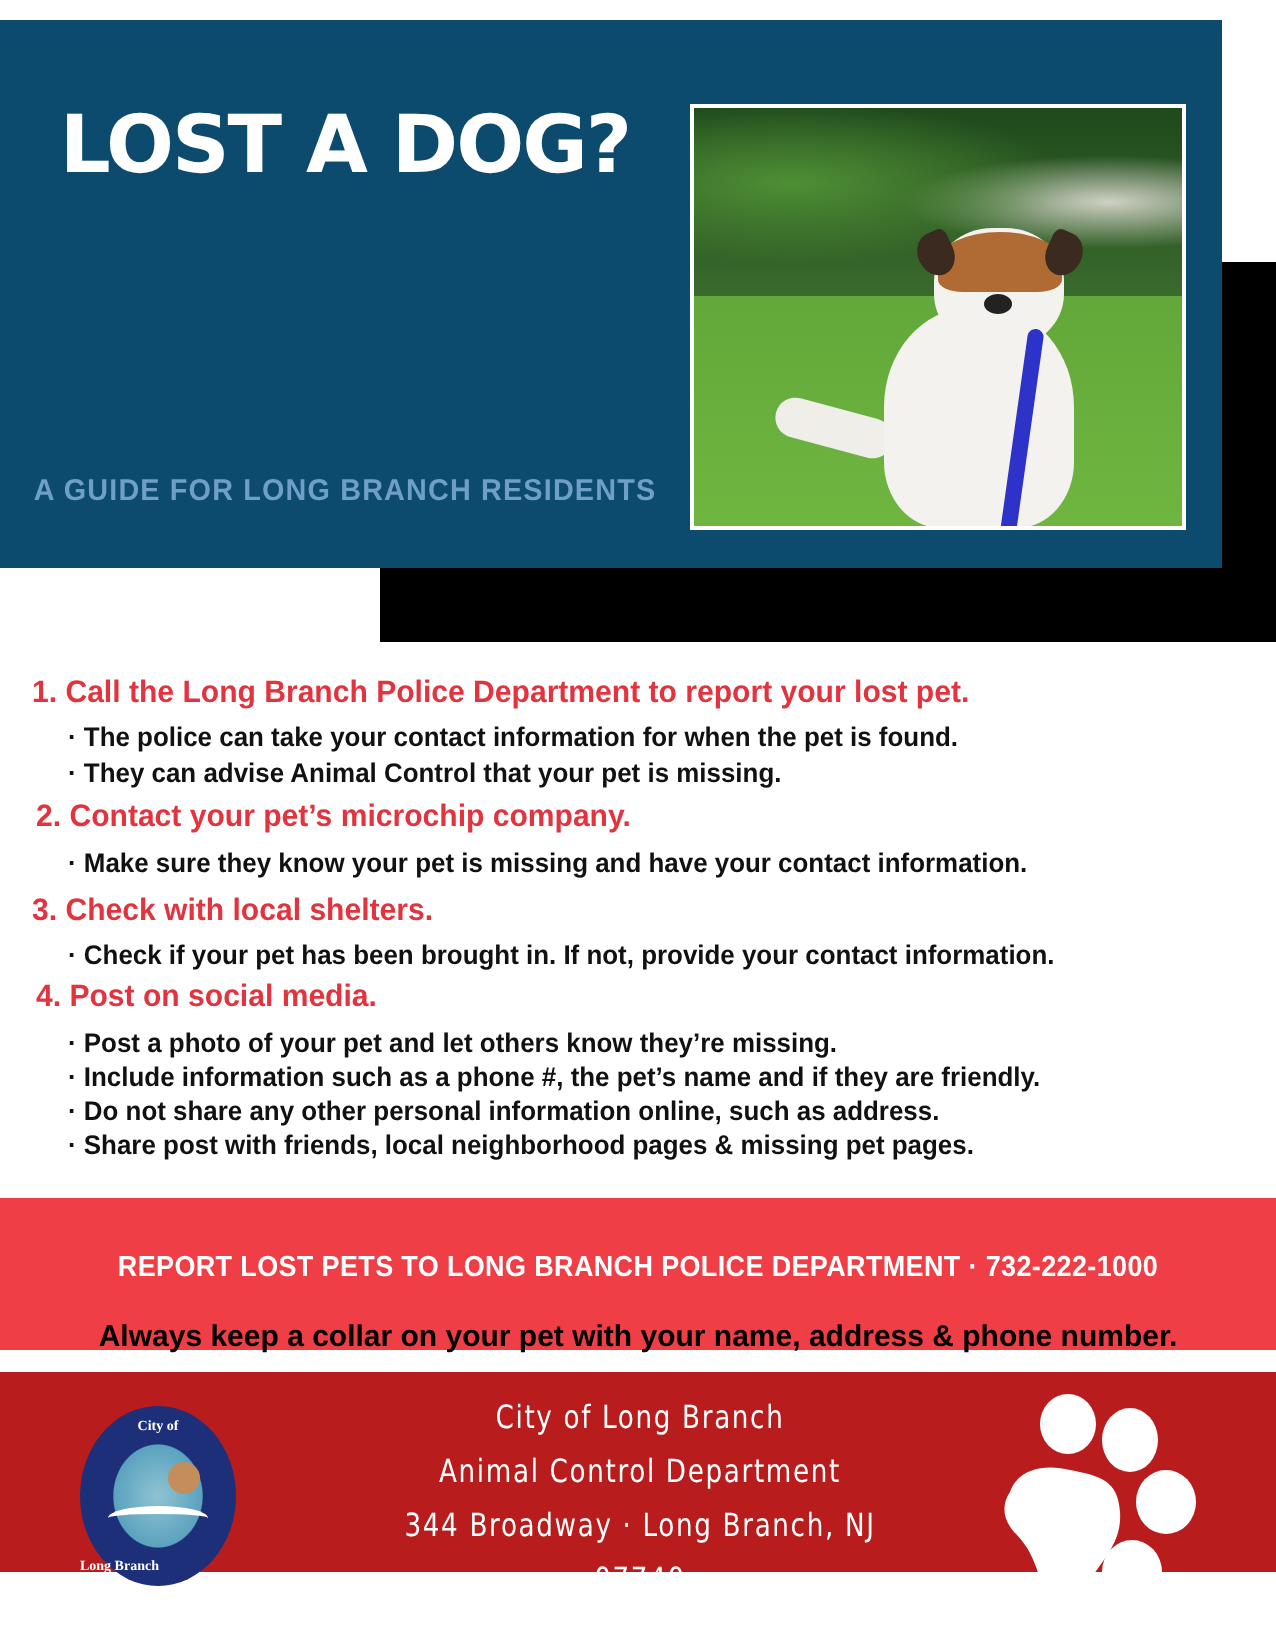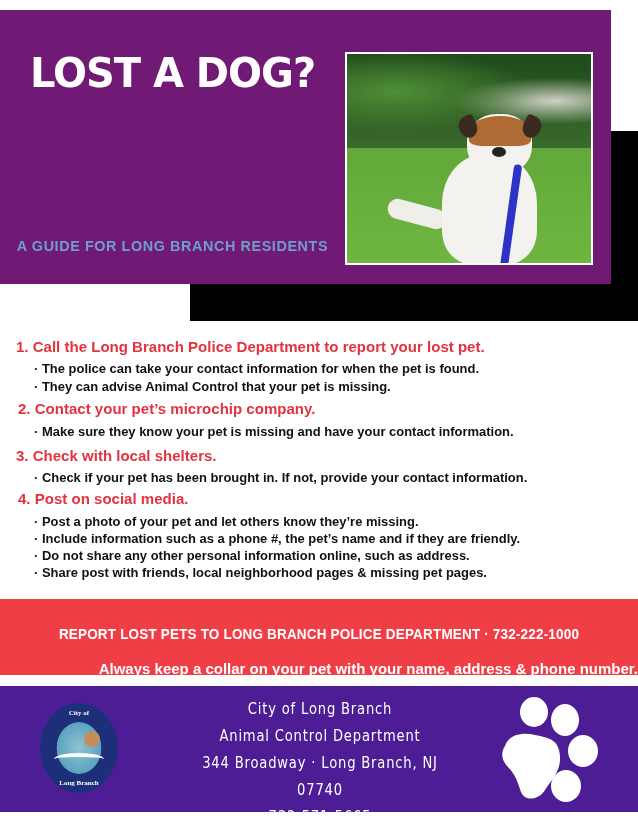--- a/index.html
+++ b/index.html
@@ -3,21 +3,21 @@
 <meta charset="utf-8">
 <style>
   * { margin:0; padding:0; box-sizing:border-box; }
   html, body { width:638px; height:825px; background:#ffffff; overflow:hidden; }
   body { position:relative; font-family:"Liberation Sans", sans-serif; }
 
   .black-block { position:absolute; background:#000; }
   #bb-right { left:611px; top:131px; width:27px; height:190px; }
   #bb-bottom { left:190px; top:284px; width:448px; height:37px; }
 
-  .header { position:absolute; left:0; top:10px; width:611px; height:274px; background:#701a75; }
+  .header { position:absolute; left:0; top:10px; width:611px; height:274px; background:#0c4a6e; }
   .title { position:absolute; left:0; top:40px; width:345px; text-align:center; color:#fff;
            font-family:"DejaVu Sans", sans-serif; font-weight:bold; font-size:40px; letter-spacing:-1px; }
   .subtitle { position:absolute; left:0; top:117px; width:345px; text-align:center; color:#fff;
               font-family:"DejaVu Sans", sans-serif; font-weight:bold; font-size:20px; letter-spacing:4px; line-height:28px; }
   .guide { position:absolute; left:0; top:227px; width:345px; text-align:center; color:#6f9fc9;
            font-family:"Liberation Sans", sans-serif; font-weight:bold; font-size:15px; letter-spacing:0.6px;
            transform:scaleX(0.96); }
   .photo { position:absolute; left:345px; top:42px; width:248px; height:213px; border:2px solid #fff;
            overflow:hidden; background:linear-gradient(#2f6b2a 0%, #3e7f2f 38%, #62a83a 45%, #6fb640 100%); }
   .photo .bg-blur { position:absolute; left:0; top:0; width:100%; height:45%;
@@ -33,29 +33,29 @@
   .dog-nose { position:absolute; left:145px; top:93px; width:14px; height:10px; background:#222; border-radius:50%; }
   .leash { position:absolute; left:160px; top:110px; width:8px; height:105px; background:#2d33c8; transform:rotate(8deg); border-radius:4px; }
 
   .steps { position:absolute; left:0; top:338px; width:638px; }
   .step-h { position:absolute; color:#e2343f; font-size:15.5px; font-weight:bold; transform:scaleX(0.97); transform-origin:left; white-space:nowrap; }
   .bullet { position:absolute; color:#111; font-size:13.5px; font-weight:bold; transform:scaleX(0.96); transform-origin:left; white-space:nowrap; }
 
   .red-band { position:absolute; left:0; top:599px; width:638px; height:76px; background:#ef3e46; }
   .report { position:absolute; left:0; top:27px; width:638px; text-align:center; color:#fff; font-size:14.5px; font-weight:bold;
             transform:scaleX(0.93); letter-spacing:0.2px; }
-  .collar { position:absolute; left:0; top:61px; width:638px; text-align:right; color:#ffffff; font-size:15px; font-weight:bold; }
+  .collar { position:absolute; left:0; top:61px; width:638px; text-align:center; color:#000000; font-size:15px; font-weight:bold; }
 
-  .footer { position:absolute; left:0; top:686px; width:638px; height:126px; background:#4c1d95; }
+  .footer { position:absolute; left:0; top:686px; width:638px; height:100px; background:#b91c1c; }
   .seal { position:absolute; left:40px; top:17px; width:78px; height:90px; border-radius:50%;
           background:radial-gradient(ellipse at center, #8fc3d2 0%, #5ba2bf 40%, #1c2f78 41%, #1c2f78 78%, #c9a24f 80%, #7a5a20 100%); }
   .seal-sun { position:absolute; left:44px; top:28px; width:16px; height:16px; border-radius:50%; background:#c48e5c; }
   .seal-wave { position:absolute; left:14px; top:50px; width:50px; height:12px; border-top:4px solid #fff; border-radius:50%; }
   .seal-top { position:absolute; left:0; top:6px; width:78px; text-align:center; color:#fff; font-family:"Liberation Serif", serif; font-size:7px; font-weight:bold; }
-  .seal-bot { position:absolute; left:0; top:76px; width:78px; text-align:center; color:#fff; font-family:"Liberation Serif", serif; font-size:7px; font-weight:bold; }
+  .seal-bot { position:absolute; left:0; top:76px; width:78px; text-align:left; color:#fff; font-family:"Liberation Serif", serif; font-size:7px; font-weight:bold; }
   .contact { position:absolute; left:160px; top:9px; width:320px; text-align:center; color:#fff; font-family:"DejaVu Sans", sans-serif;
              font-size:16px; line-height:27px; transform:scaleX(0.82); letter-spacing:1px; }
   .paw { position:absolute; left:495px; top:10px; width:110px; height:110px; }
 </style>
 </head>
 <body>
 
 <div class="black-block" id="bb-right"></div>
 <div class="black-block" id="bb-bottom"></div>
 

